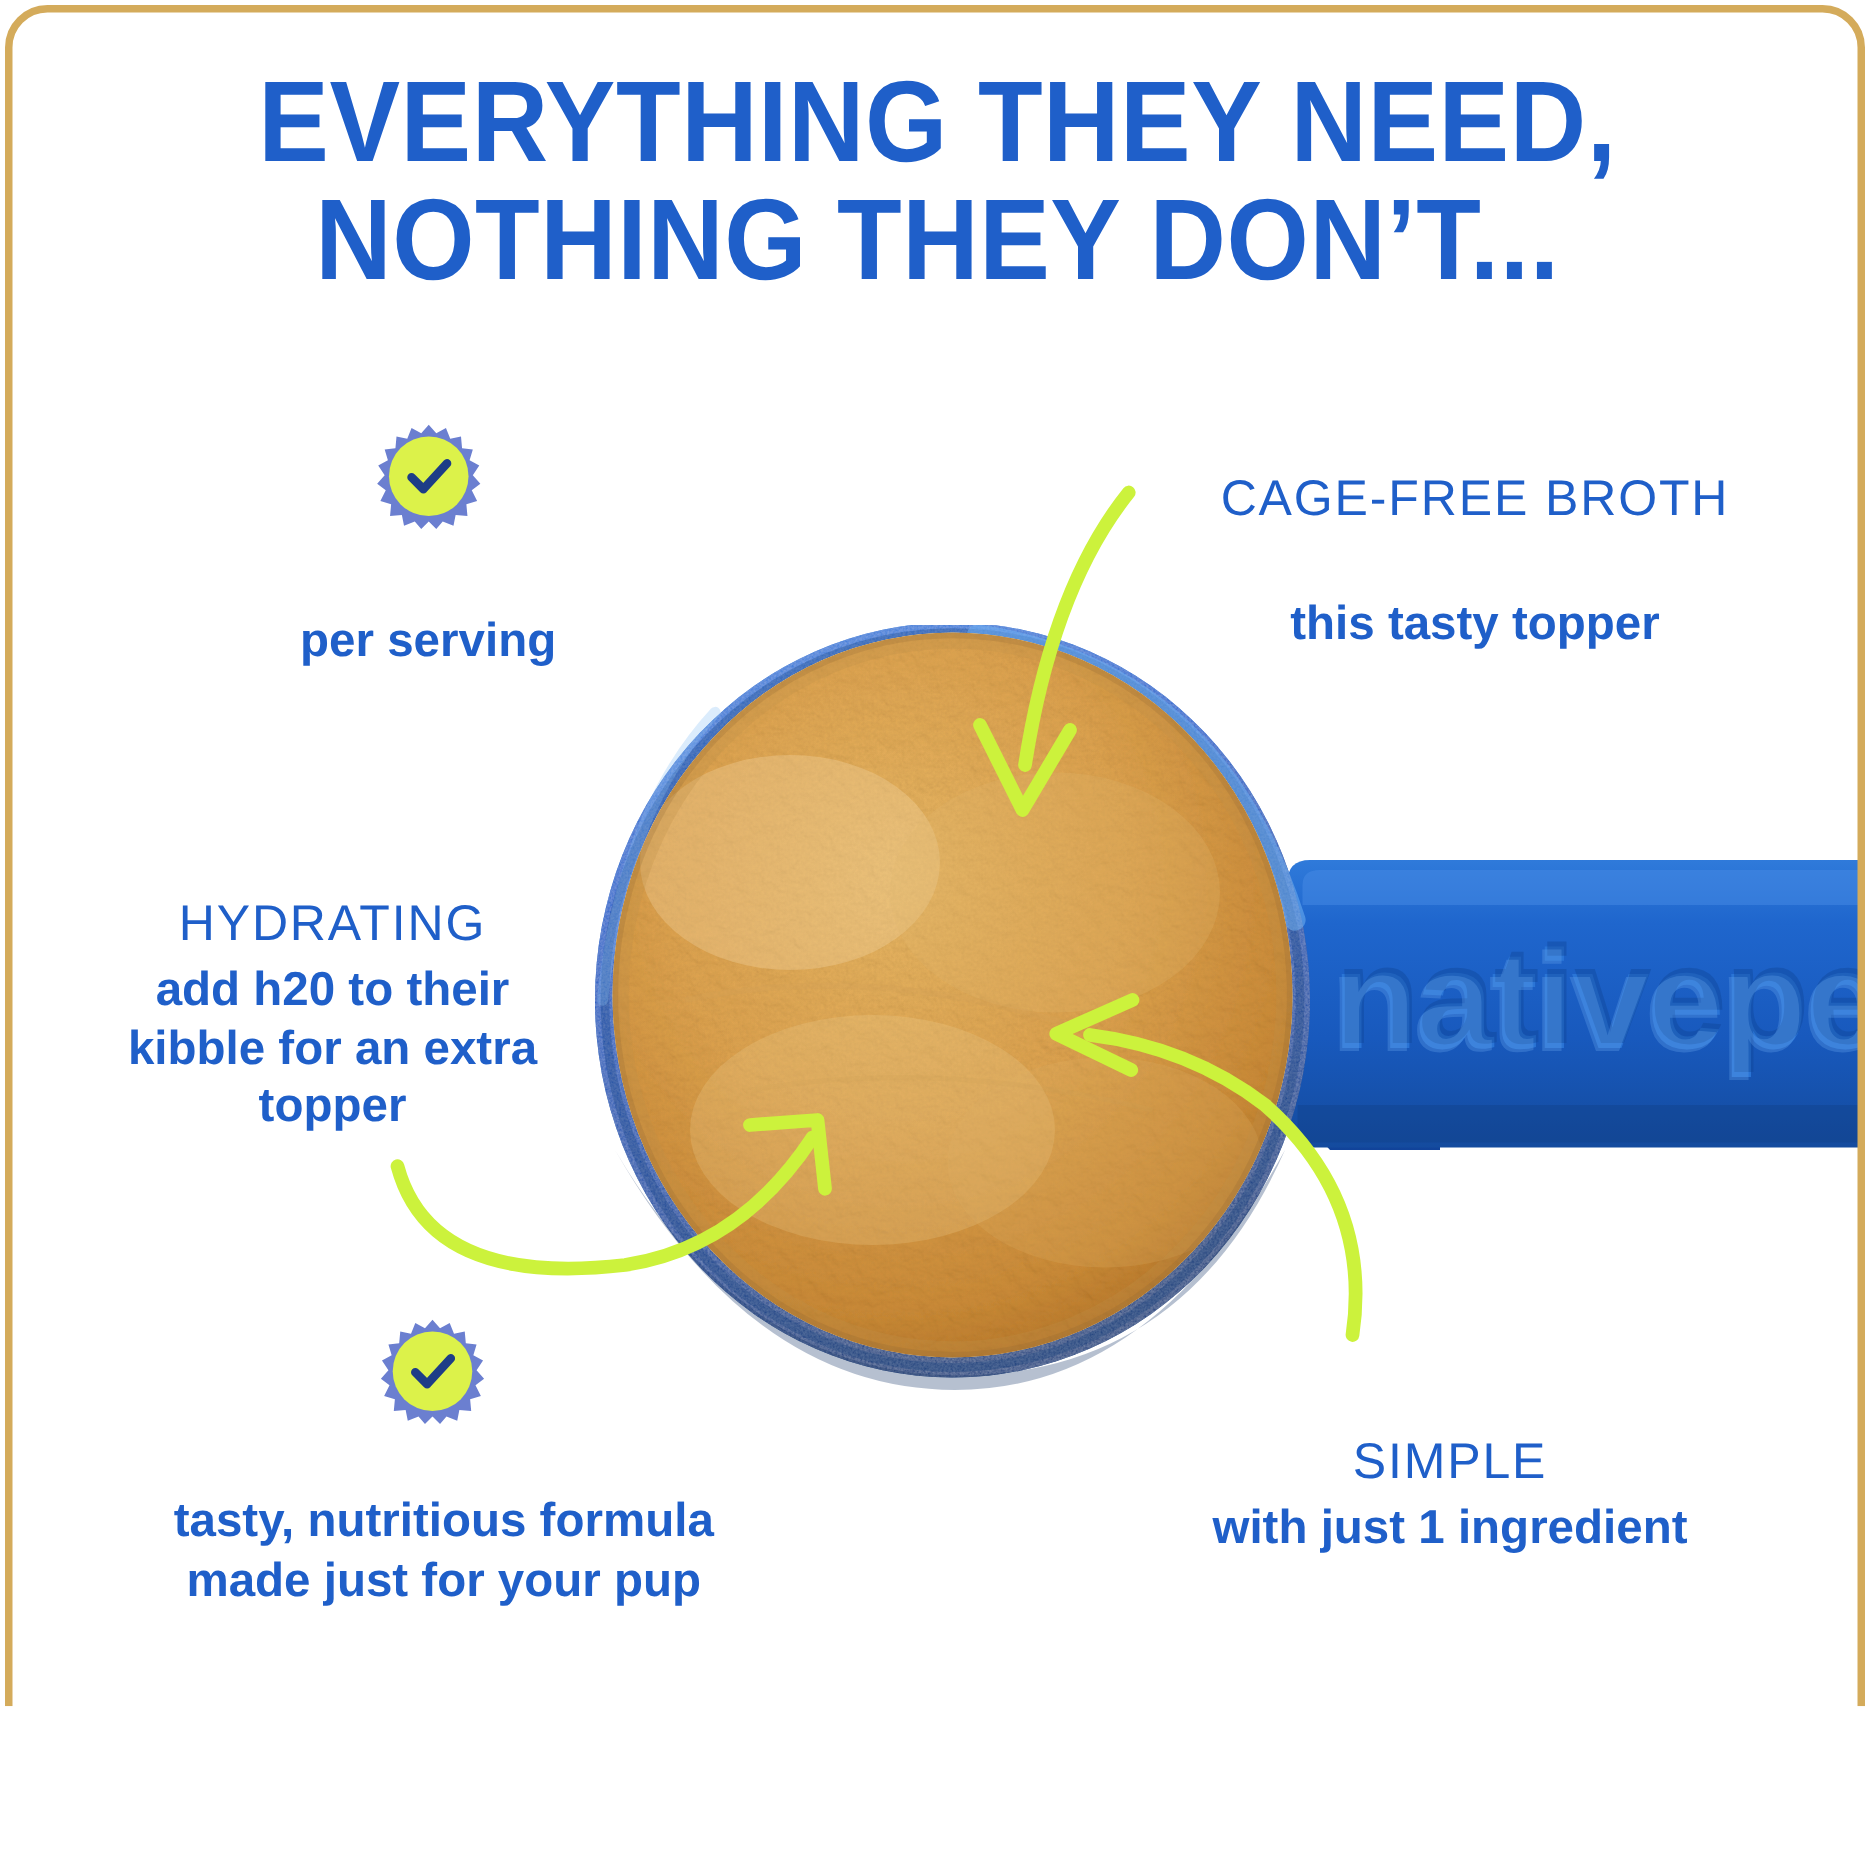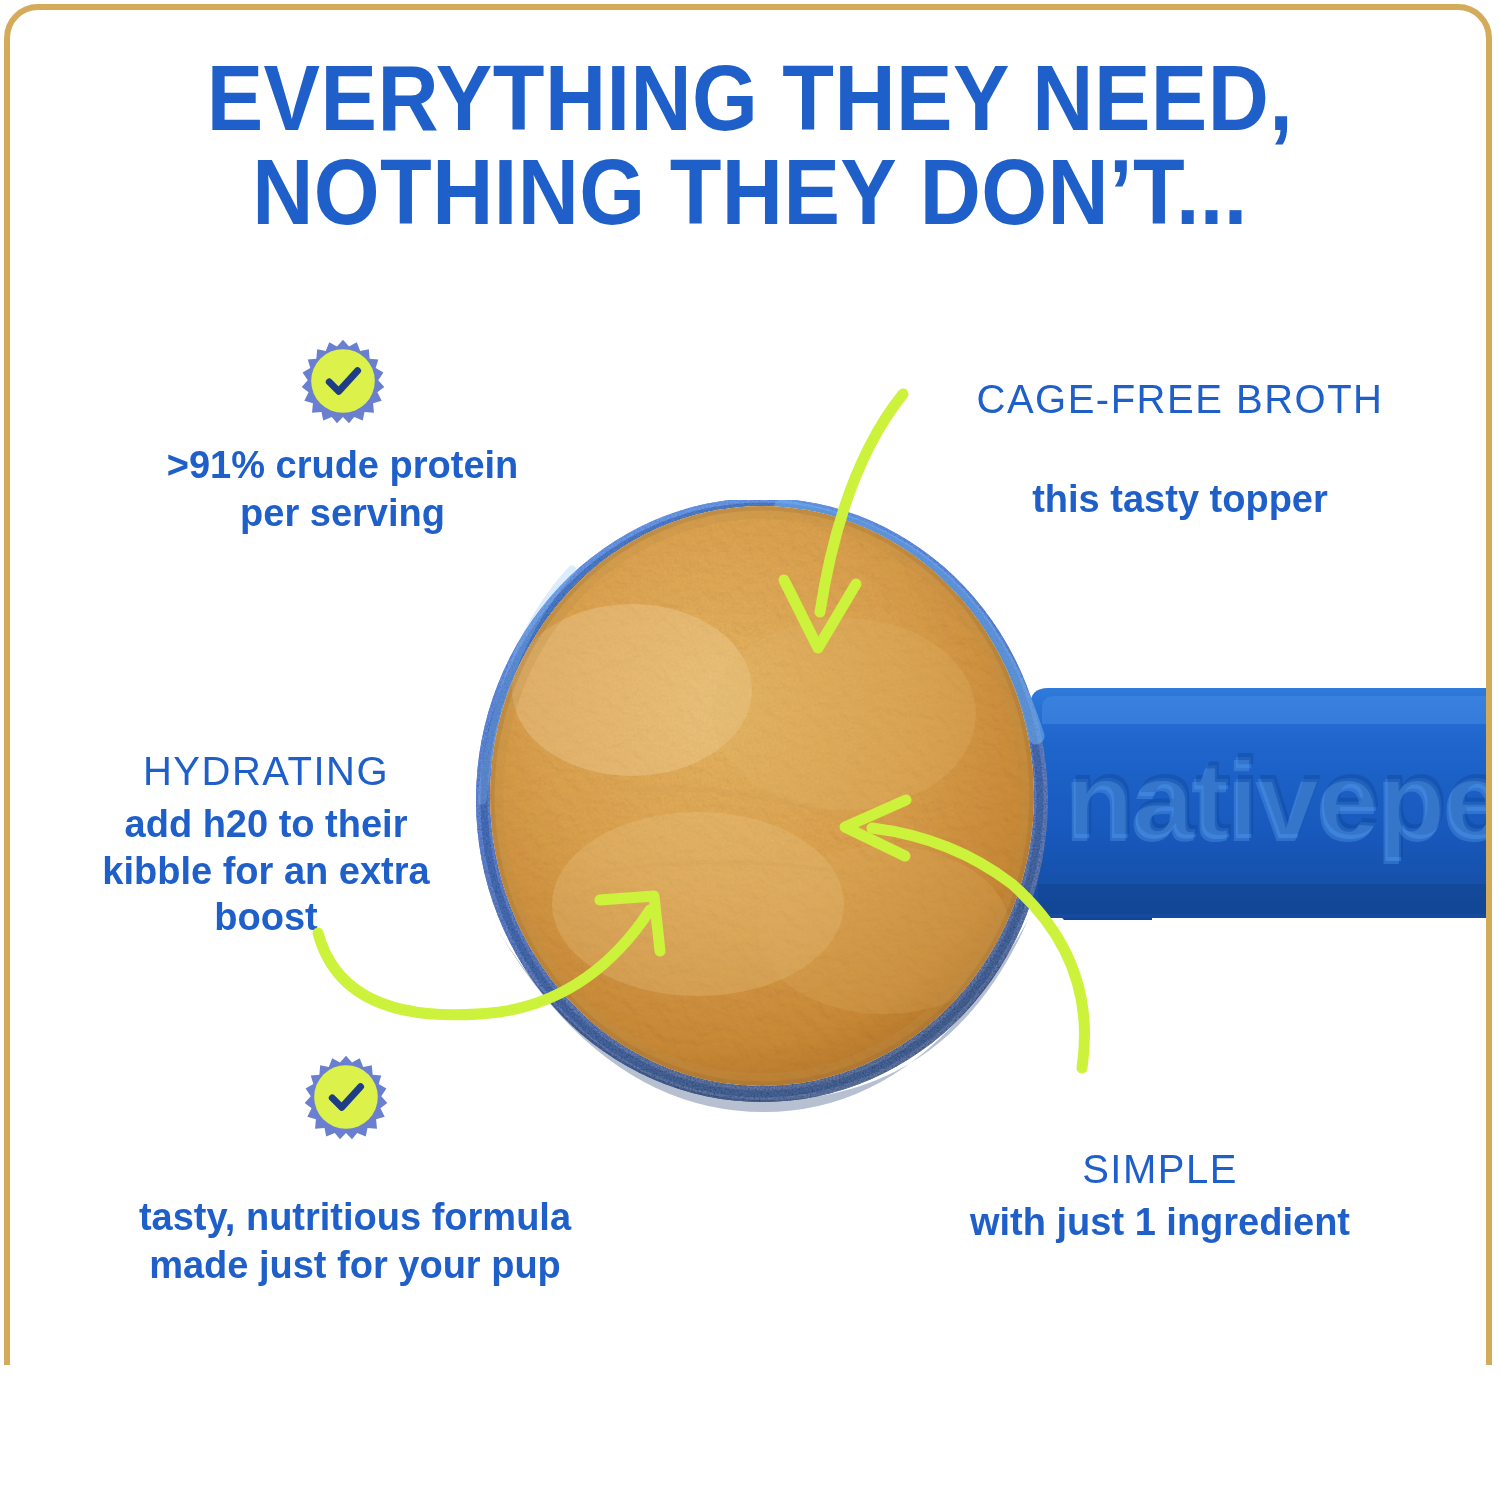--- a/index.html
+++ b/index.html
@@ -276,39 +276,39 @@
                  L98 57 L90 63 L95 73 L85 76 L86 87 L75 86 L73 96 L63 92 L57 99 L50 92
                  L43 99 L37 92 L27 96 L25 86 L14 87 L15 76 L5 73 L10 63 L2 57 L9 49
                  L3 40 L12 35 L9 25 L19 24 L20 13 L30 15 L34 5 L43 10 Z" fill="#6b7fd0"></path>
       </g>
       <circle cx="50" cy="50" r="37" fill="#dcf24a"></circle>
       <path d="M34 51 L45 62 L67 38" fill="none" stroke="#1d3d87" stroke-width="8" stroke-linecap="round" stroke-linejoin="round"></path>
     </svg>
   </div>
   <div class="callout badge-callout" style="left:110px; top:436px; width:465px;">
     <span class="co-body">
-      <span>&gt;91% crude protein</span><br>
+      <br>
       <span>per serving</span>
     </span>
   </div>
 
   <div class="callout" style="left:920px; top:376px; width:520px;">
     <span class="co-title">CAGE-FREE BROTH</span>
     <span class="co-body">
       <br>
       <span>this tasty topper</span>
     </span>
   </div>
 
-  <div class="callout" style="left:66px; top:748px; width:400px;">
+  <div class="callout" style="left:66px; top:716px; width:400px;">
     <span class="co-title">HYDRATING</span>
     <span class="co-body">
       <span>add h20 to their</span><br>
       <span>kibble for an extra</span><br>
-      <span>boost</span>
+      <span>topper</span>
     </span>
   </div>
 
   <div class="badge" style="left:303px; top:1054px;">
     <svg viewBox="0 0 100 100" xmlns="http://www.w3.org/2000/svg">
       <g>
         <path d="M50 2 L57 10 L66 5 L70 15 L80 13 L81 24 L91 25 L88 35 L97 40 L91 49
                  L98 57 L90 63 L95 73 L85 76 L86 87 L75 86 L73 96 L63 92 L57 99 L50 92
                  L43 99 L37 92 L27 96 L25 86 L14 87 L15 76 L5 73 L10 63 L2 57 L9 49
                  L3 40 L12 35 L9 25 L19 24 L20 13 L30 15 L34 5 L43 10 Z" fill="#6b7fd0"></path>

